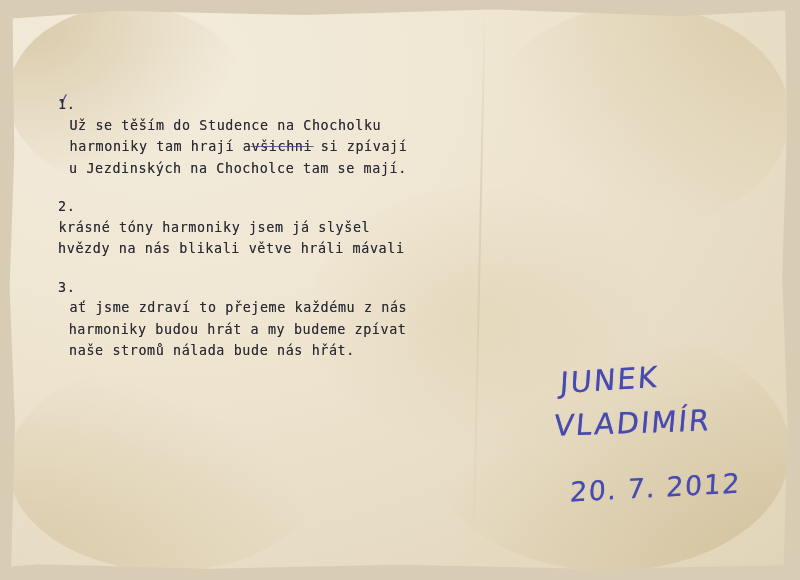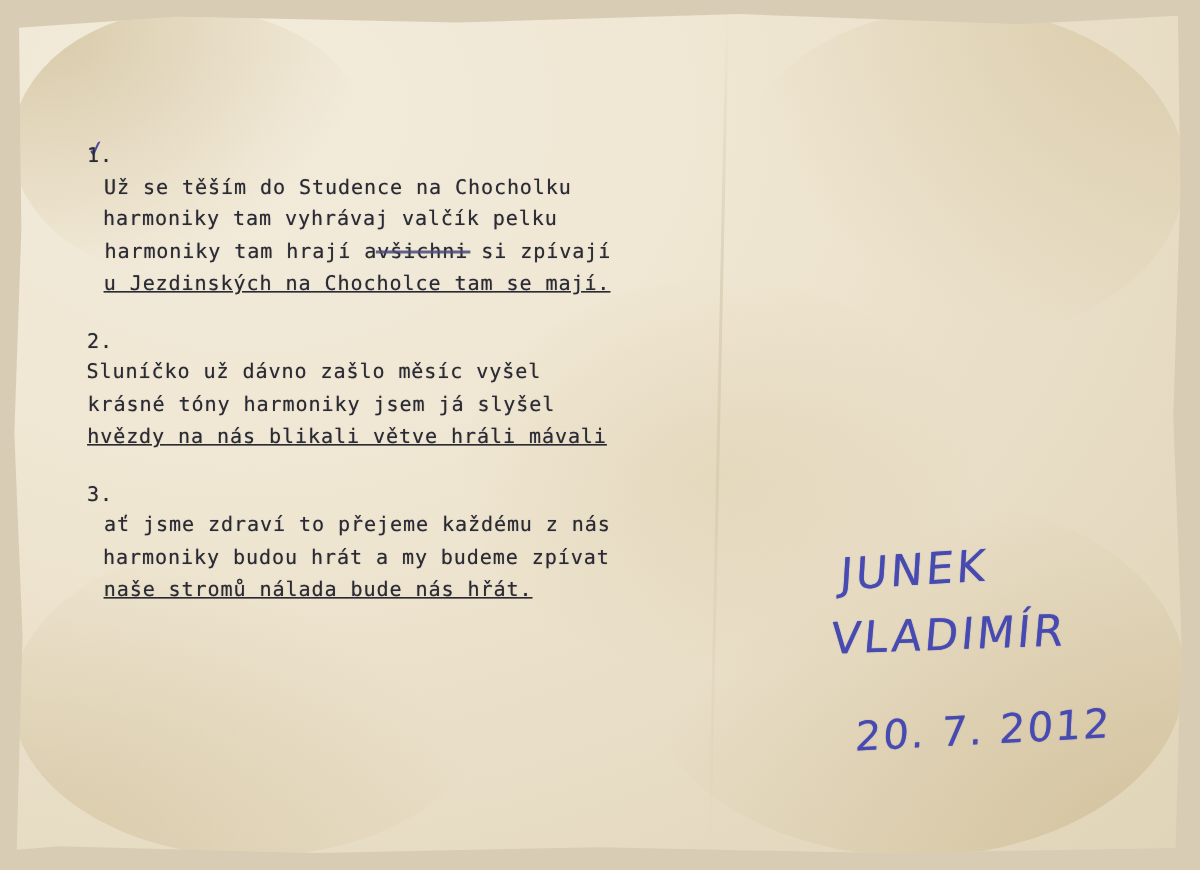--- a/index.html
+++ b/index.html
@@ -90,21 +90,21 @@
   .verse-1 .line, .verse-3 .line { margin-left: 11px; }
   .verse-2 .line { margin-left: 0; }
   .verse-1 .verse-num { margin-left: 0px; }
   .verse-2 .verse-num { margin-left: 0px; }
   .verse-3 .verse-num { margin-left: 0px; }
 
   
   .j1 { transform: translateX(0.4px); }
   .j2 { transform: translateX(-0.3px); }
   .j3 { transform: translateX(0.6px); }
-  .j4 { transform: translateX(0.1px); text-decoration: underline; }
+  .j4 { transform: translateX(0.1px); }
 
   
   .strike-over {
     position: relative;
     display: inline-block;
   }
   .strike-over::after {
     content: "";
     position: absolute;
     left: -1px;
@@ -170,28 +170,26 @@
     <div class="stain stain-mid"></div>
     <div class="crease"></div>
 
     <div class="pen-mark">✓</div>
 
     <div class="typed">
 
       <div class="verse verse-1">
         <span class="verse-num">1.</span>
         <span class="line j1">Už se těším do Studence na Chocholku</span>
-        <span class="line j2">harmoniky tam vyhrávaj valčík pelku</span>
         <span class="line j3">harmoniky tam hrají a<span class="strike-over">všichni</span> si zpívají</span>
         <span class="line j4">u Jezdinských na Chocholce tam se mají.</span>
       </div>
 
       <div class="verse verse-2">
         <span class="verse-num">2.</span>
-        <span class="line j2">Sluníčko už dávno zašlo měsíc vyšel</span>
         <span class="line j1">krásné tóny harmoniky jsem já slyšel</span>
         <span class="line j4">hvězdy na nás blikali větve hráli mávali</span>
       </div>
 
       <div class="verse verse-3">
         <span class="verse-num">3.</span>
         <span class="line j1">ať jsme zdraví to přejeme každému z nás</span>
         <span class="line j2">harmoniky budou hrát a my budeme zpívat</span>
         <span class="line j4">naše stromů nálada bude nás hřát.</span>
       </div>

